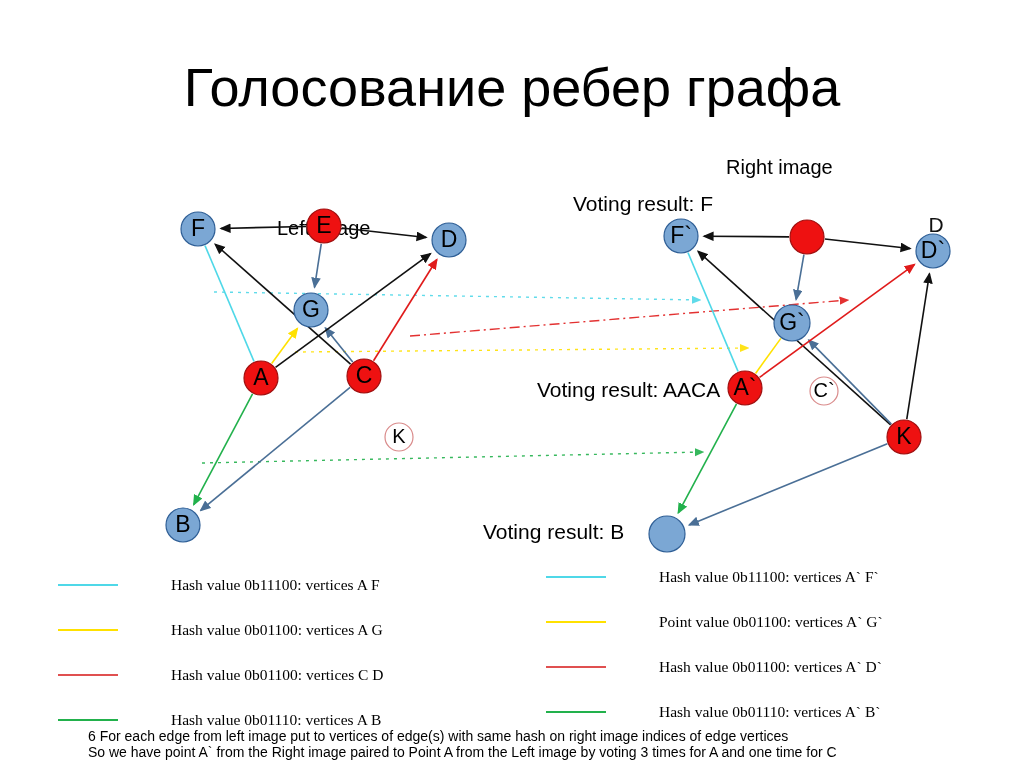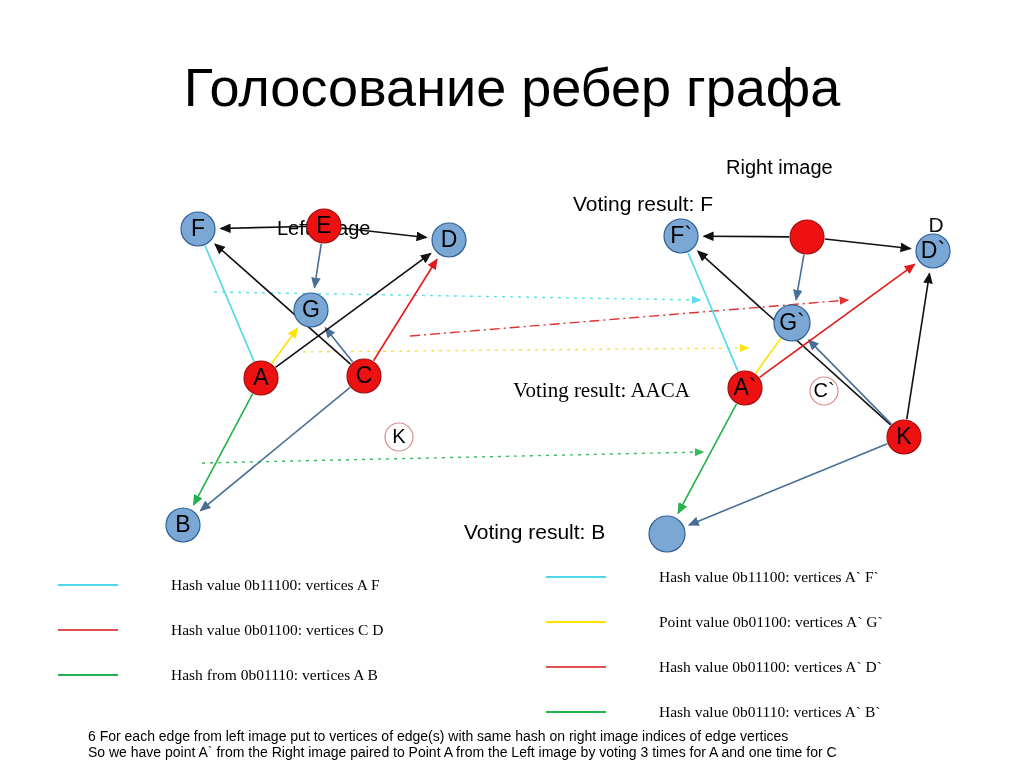--- a/index.html
+++ b/index.html
@@ -19,22 +19,22 @@
     text-align:center;
     font-size:54px;font-weight:400;letter-spacing:0px;
     white-space:nowrap;
   }
   .sect-title{position:absolute;font-size:20px;white-space:nowrap;}
   #left-image-title{left:277px;top:173px;margin-top:44px;}
   #right-image-title{left:726px;top:156px;}
 
   .vote{position:absolute;font-size:21px;white-space:nowrap;}
   #vote-f{left:573px;top:192px;}
-  #vote-aaca{left:513px;top:378px;font-family:Liberation Serif, serif;}
-  #vote-b{left:464px;top:520px;}
+  #vote-aaca{left:537px;top:378px;}
+  #vote-b{left:483px;top:520px;}
 
   .legend{position:absolute;}
   #legend-left{left:58px;top:570px;width:470px;}
   #legend-right{left:546px;top:562px;width:470px;}
   .legend-row{position:relative;height:45px;}
   .legend-swatch{
     position:absolute;left:0;top:14px;width:60px;height:2px;
   }
   .legend-text{
     position:absolute;font-size:15.5px;white-space:nowrap;top:6px;font-family:Liberation Serif, serif;
@@ -207,26 +207,30 @@
         <text x="936" y="226" class="ghost-label">D</text>
       </g>
   </svg>
 
   <div class="legend" id="legend-left">
       <div class="legend-row">
         <div class="legend-swatch" style="background: rgb(79, 216, 232);"></div>
         <div class="legend-text">Hash value 0b11100: vertices A F</div>
       </div>
       <div class="legend-row">
+        <div class="legend-swatch" style="background: rgb(255, 225, 0);"></div>
+        <div class="legend-text">Hash value 0b01100: vertices A G</div>
+      </div>
+      <div class="legend-row">
         <div class="legend-swatch" style="background: rgb(224, 80, 80);"></div>
         <div class="legend-text">Hash value 0b01100: vertices C D</div>
       </div>
       <div class="legend-row">
         <div class="legend-swatch" style="background: rgb(34, 177, 76);"></div>
-        <div class="legend-text">Hash from 0b01110: vertices A B</div>
+        <div class="legend-text">Hash value 0b01110: vertices A B</div>
       </div>
     </div>
   <div class="legend" id="legend-right">
       <div class="legend-row">
         <div class="legend-swatch" style="background: rgb(79, 216, 232);"></div>
         <div class="legend-text">Hash value 0b11100: vertices A` F`</div>
       </div>
       <div class="legend-row">
         <div class="legend-swatch" style="background: rgb(255, 225, 0);"></div>
         <div class="legend-text">Point value 0b01100: vertices A` G`</div>

